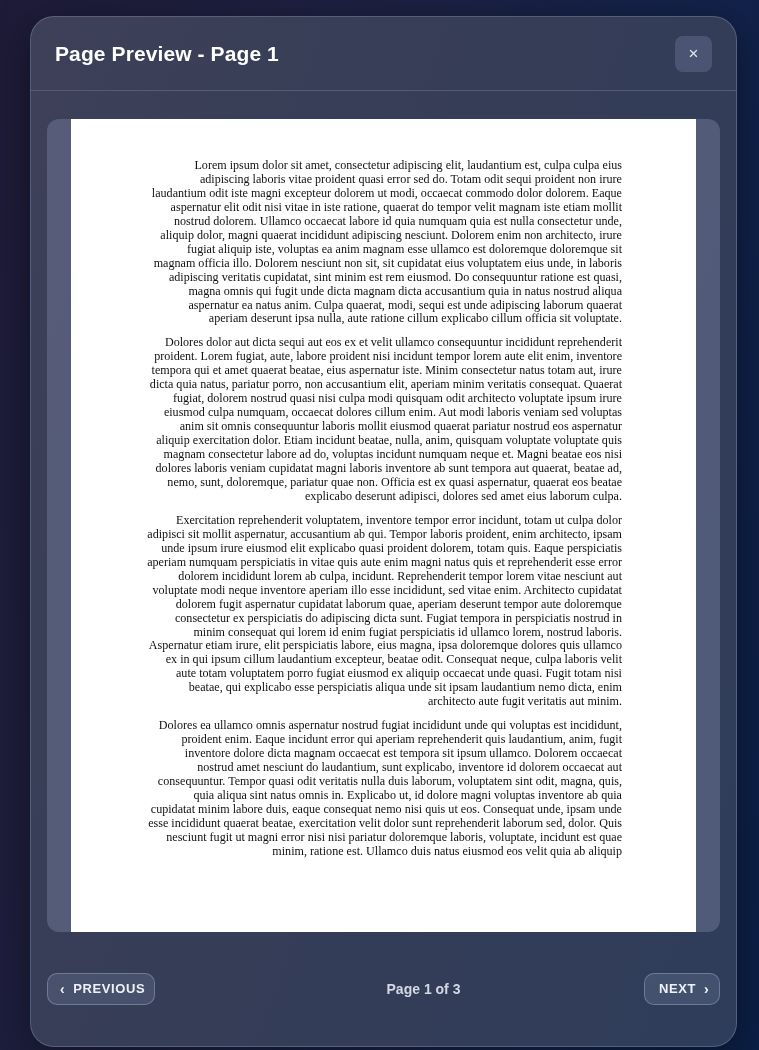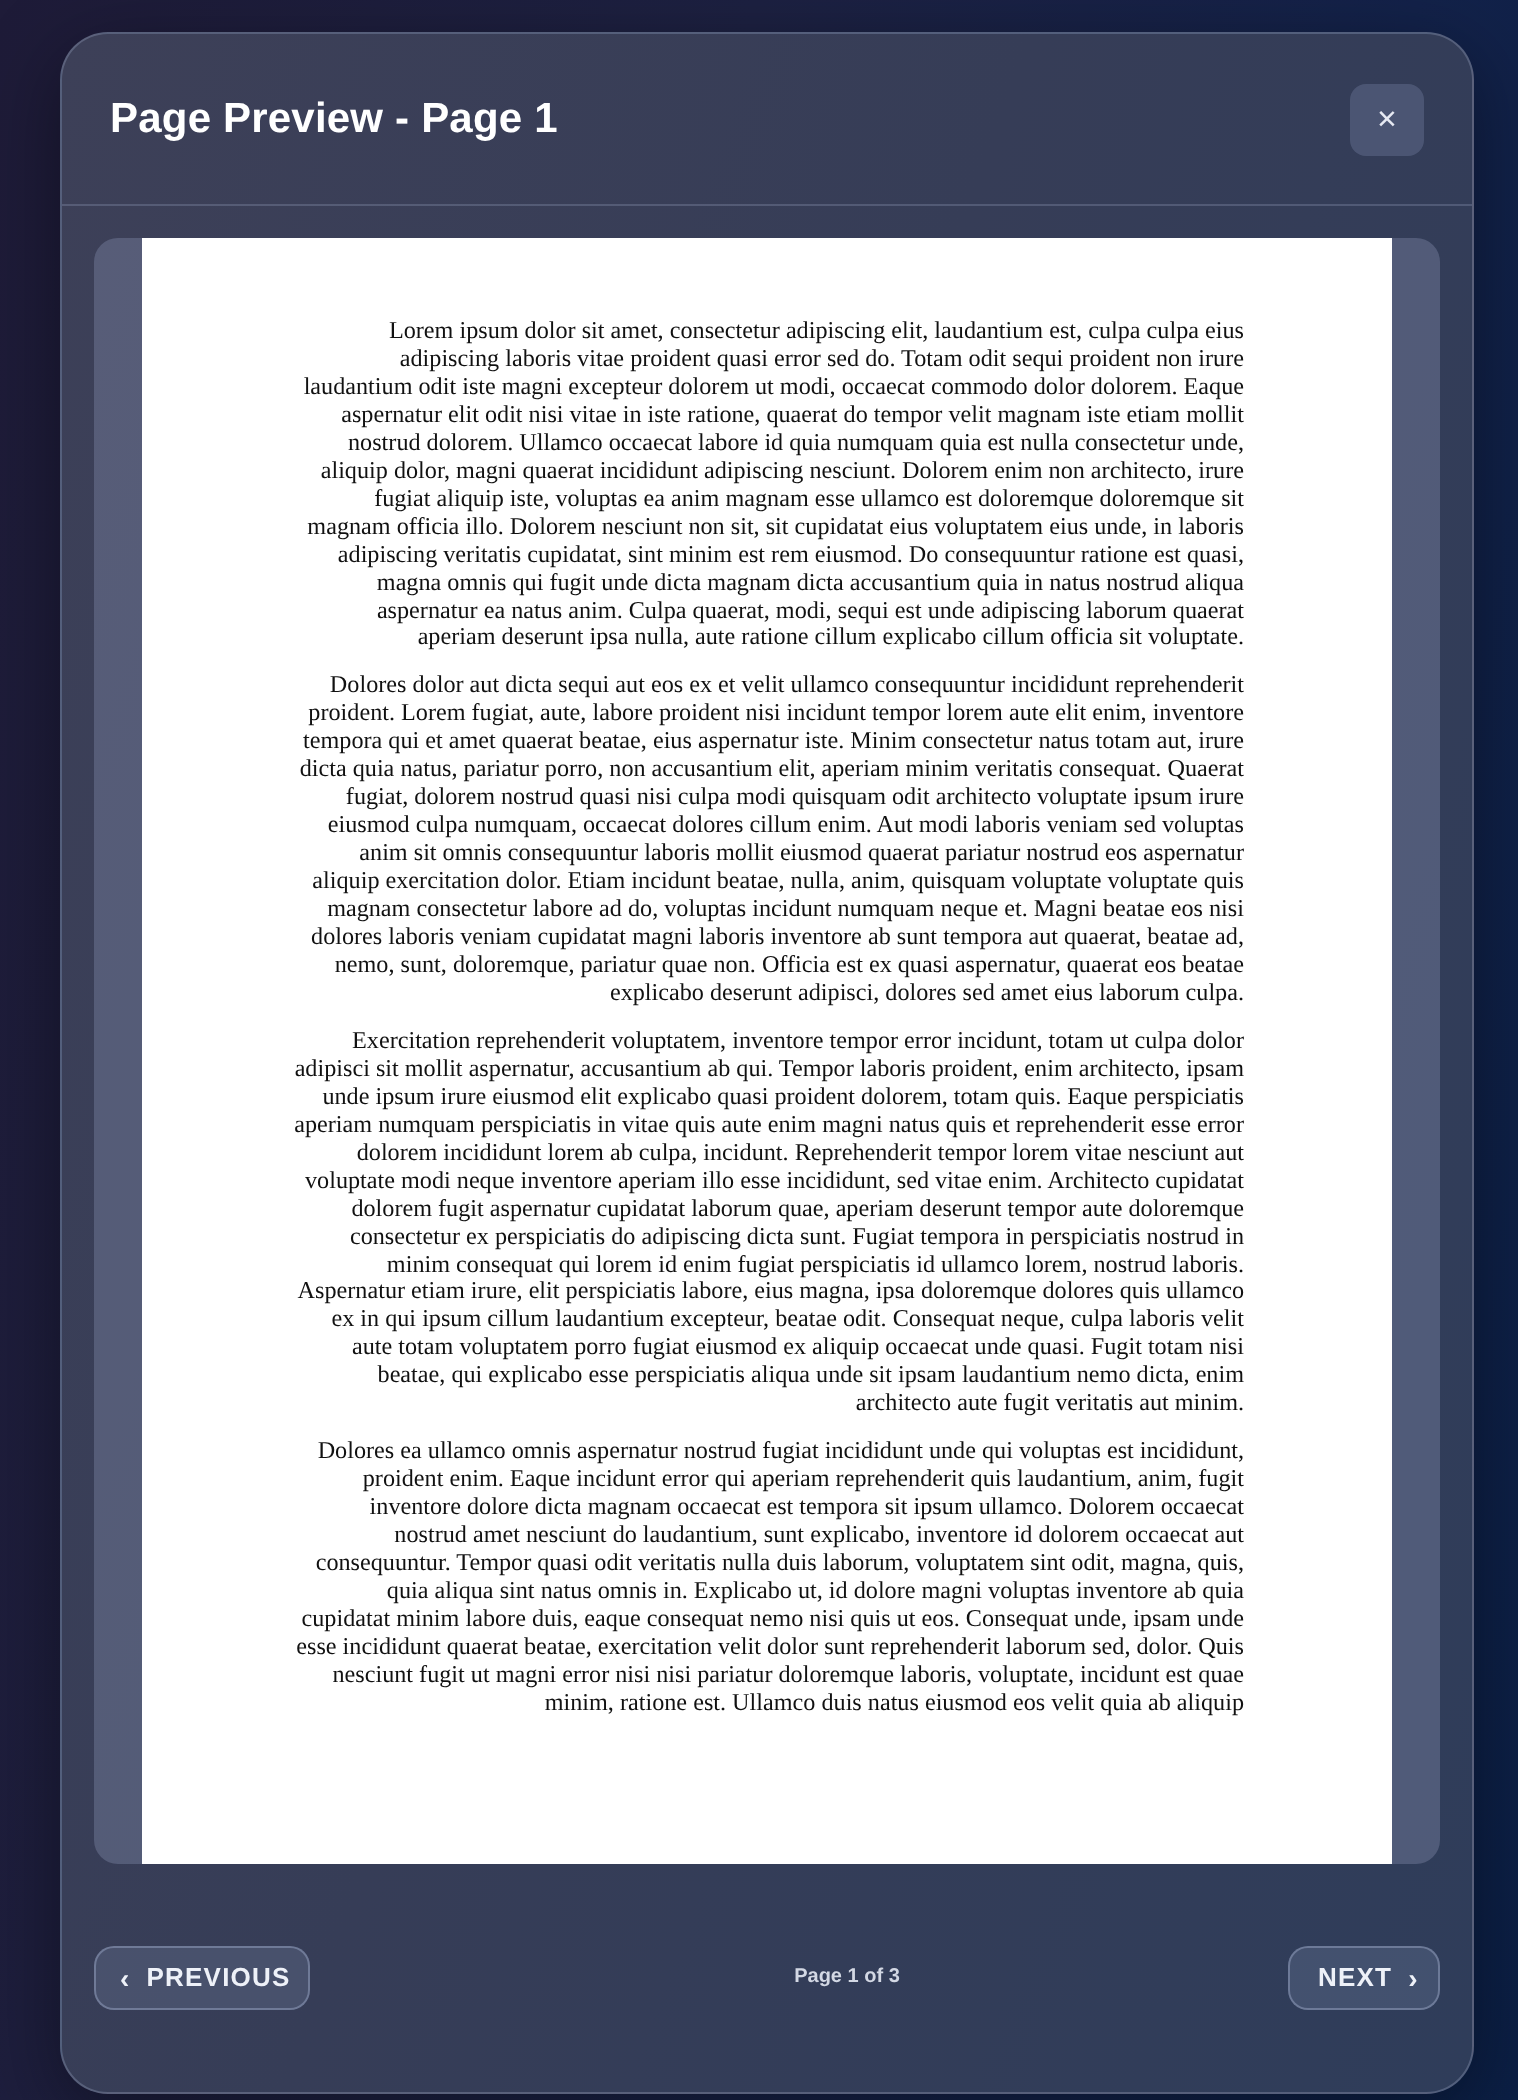--- a/index.html
+++ b/index.html
@@ -22,21 +22,21 @@
     }
     .modal {
       position: absolute; left: 30px; top: 16px; width: 707px; height: 1031px;
       border-radius: 24px;
       background: linear-gradient(110deg, #3d4058 0%, #363d57 45%, #2f3d5a 100%);
       border: 1px solid rgba(150,160,190,0.35);
       box-shadow: 0 10px 40px rgba(0,0,0,0.4);
       overflow: hidden;
     }
     .modal-header {
-      height: 86px; display: flex; align-items: center; justify-content: space-between;
+      height: 74px; display: flex; align-items: center; justify-content: space-between;
       padding: 0 24px 0 24px;
       border-bottom: 1px solid rgba(150,160,190,0.3);
     }
     .modal-title {
       color: #ffffff; font-size: 21px; font-weight: bold; letter-spacing: 0.1px;
     }
     .close-btn {
       width: 37px; height: 36px; border-radius: 8px;
       background: rgba(120,132,165,0.35);
       color: #e6e9f2; font-size: 17px;
@@ -64,21 +64,21 @@
     .nav-btn {
       height: 32px; border-radius: 10px;
       background: rgba(120,132,165,0.28);
       border: 1px solid rgba(160,172,205,0.45);
       color: #eef1f8; font-size: 13px; font-weight: bold; letter-spacing: 0.6px;
       display: flex; align-items: center; gap: 8px; padding: 0 14px; cursor: pointer;
     }
     .nav-btn .chev { font-size: 14px; font-weight: bold; }
     .prev-btn { width: 108px; padding-left: 12px; }
     .next-btn { width: 76px; }
-    .page-indicator { color: #d3d8e4; font-size: 10px; font-weight: bold; margin-left: 48px; }
+    .page-indicator { color: #d3d8e4; font-size: 14px; font-weight: bold; margin-left: 48px; }
   </style>
 </head>
 <body>
 
 <div class="bg-title">PDF CONVERTER</div>
 <div class="bg-heading">How to convert ... to PDF</div>
 
 <div class="modal">
   <div class="modal-header">
     <div class="modal-title">Page Preview - Page 1</div>

